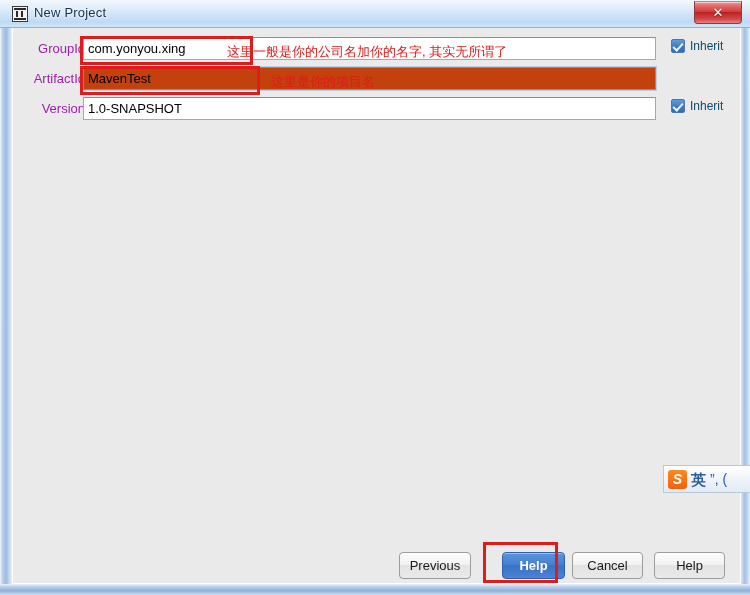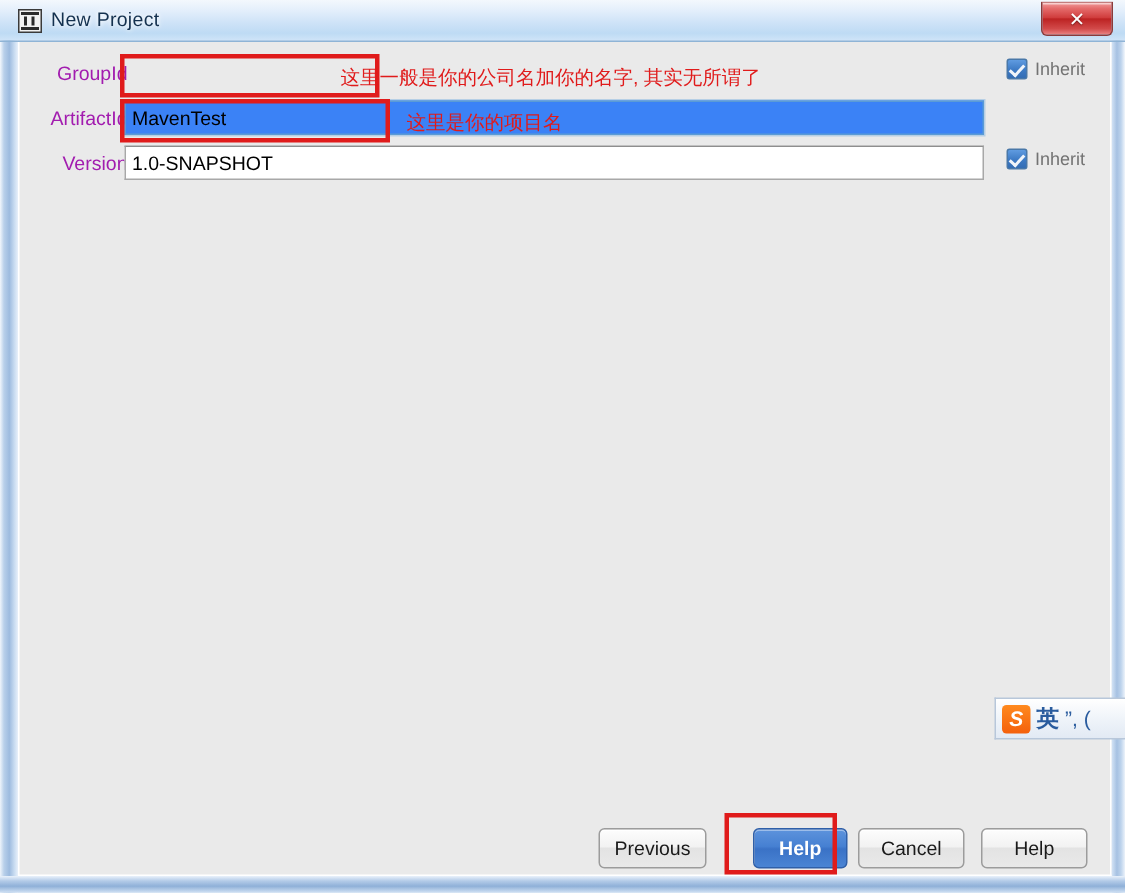--- a/index.html
+++ b/index.html
@@ -164,21 +164,21 @@
     font-size: 13px;
     color: #000000;
     padding: 0 4px;
     line-height: 21px;
     font-family: "Liberation Sans", "DejaVu Sans", sans-serif;
     outline: none;
   }
   .text-field.focused {
     border: 1px solid #5b9bd5;
     box-shadow: 0 0 0 1px rgba(120,175,225,0.45);
-    background: #3b82f6;
+    background: #c2410c;
   }
 
   
   .inherit-group {
     position: absolute;
     left: 658px;
     top: 4px;
     display: flex;
     align-items: center;
     gap: 5px;
@@ -198,21 +198,21 @@
     position: absolute;
     left: 3px; top: 1px;
     width: 4px; height: 8px;
     border: solid #ffffff;
     border-width: 0 2px 2px 0;
     transform: rotate(42deg);
     opacity: 0.92;
   }
   .inherit-label {
     font-size: 12px;
-    color: #737373;
+    color: #0c4a6e;
     white-space: nowrap;
   }
 
   
   .annot-box {
     position: absolute;
     box-sizing: border-box;
     border: 3px solid #e01b1b;
     pointer-events: none;
   }
@@ -349,20 +349,21 @@
     <span id="title-text">New Project</span>
     <div id="close-button">
       <span class="x">✕</span>
     </div>
   </div>
 
   <div id="client">
 
     <div class="form-row" id="row-groupid">
       <span class="form-label">GroupId</span>
+      <input class="text-field" id="field-groupid" type="text" value="com.yonyou.xing" style="">
       <div class="inherit-group">
         <span class="checkbox"></span>
         <span class="inherit-label">Inherit</span>
       </div>
     </div>
 
     <div class="form-row" id="row-artifactid">
       <span class="form-label">ArtifactId</span>
       <input class="text-field focused" id="field-artifactid" type="text" value="MavenTest" style="">
     </div>

